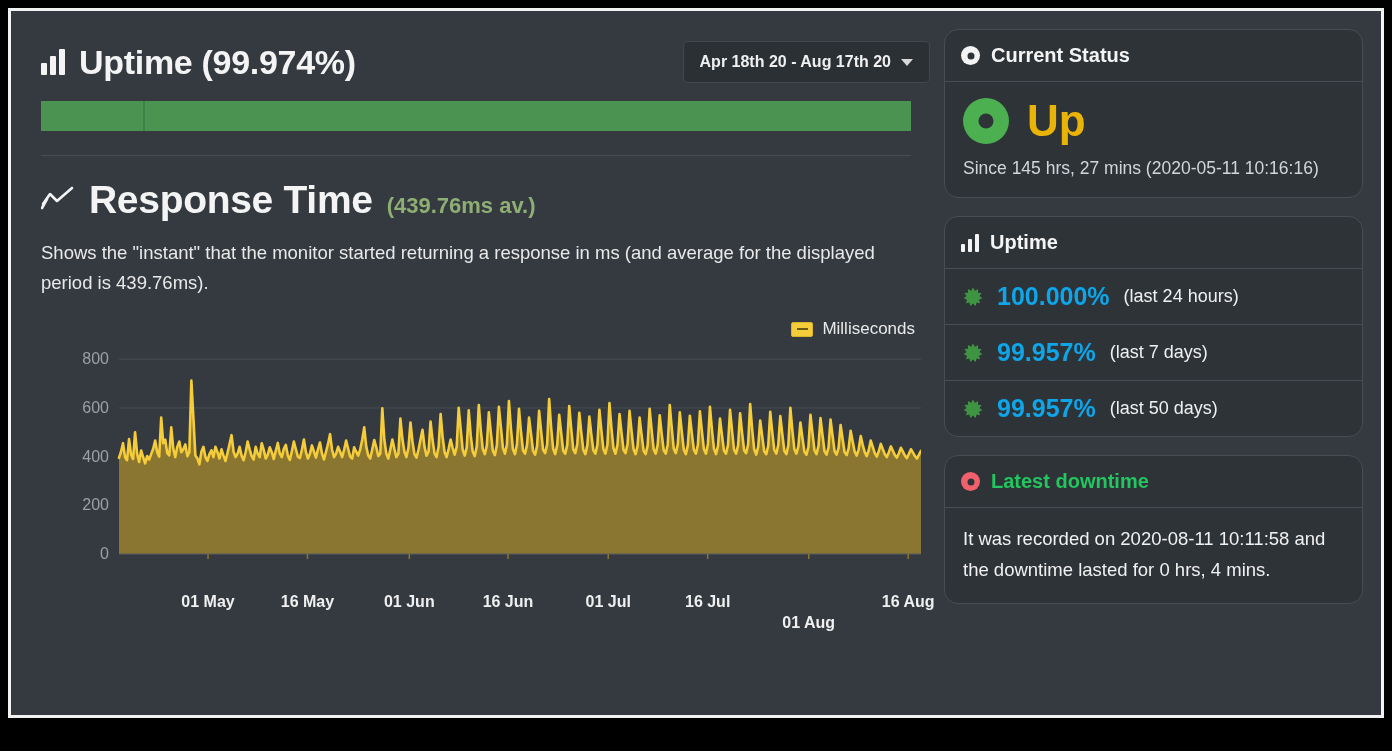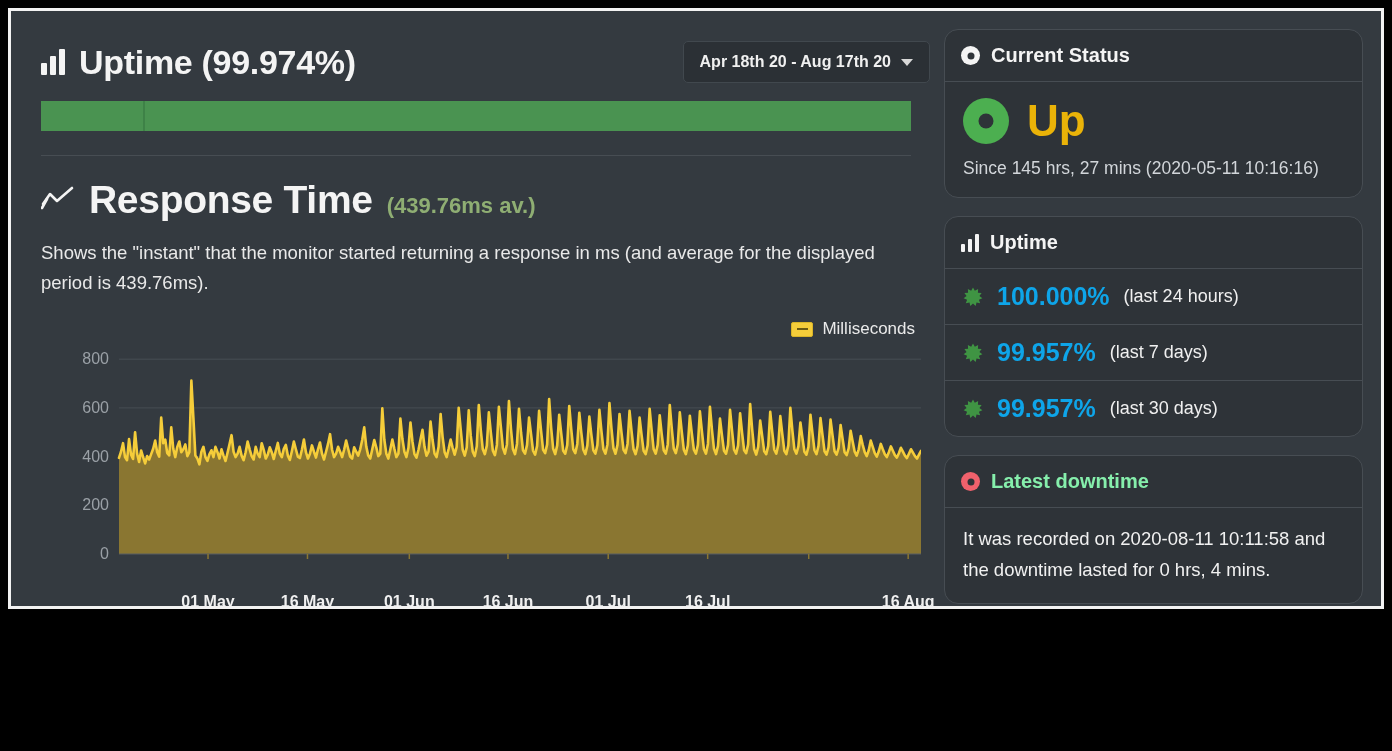--- a/index.html
+++ b/index.html
@@ -12,21 +12,21 @@
   .screen {
     width: 1392px; height: 751px;
     position: relative;
     background: #000;
     padding: 6px;
     overflow: hidden;
   }
   .page {
     position: absolute;
     left: 8px; top: 8px;
-    width: 1376px; height: 601px;
+    width: 1376px; height: 710px;
     background: #343a40;
     border: 3px solid #f2f2f2;
     overflow: hidden;
   }
   .layout {
     display: flex;
     width: 100%; height: 100%;
     padding: 18px 14px 14px 14px;
     gap: 14px;
   }
@@ -128,21 +128,21 @@
     border-radius: 14px;
     margin-bottom: 18px;
     overflow: hidden;
   }
   .panel-head {
     padding: 14px 16px;
     border-bottom: 1px solid #474d53;
     display: flex; align-items: center; gap: 11px;
     font-size: 20px; font-weight: bold; color: #f4f4f4;
   }
-  .panel-head.danger { color: #86efac; }
+  .panel-head.danger { color: #22c55e; }
   .panel-body { padding: 16px 18px 18px 18px; }
 
   .ring {
     display: inline-block; width: 19px; height: 19px; border-radius: 50%;
     background: #f4f4f4; position: relative;
   }
   .ring::after {
     content: ""; position: absolute; left: 50%; top: 50%;
     width: 7px; height: 7px; border-radius: 50%;
     background: #2e3338; transform: translate(-50%,-50%);
@@ -308,21 +308,21 @@
                     <path d="M10.00 0.50 L11.83 3.76 L15.14 2.01 L14.91 5.74 L18.64 6.05 L16.43 9.07 L19.40 11.35 L15.91 12.70 L17.18 16.22 L13.51 15.47 L12.68 19.12 L10.00 16.50 L7.32 19.12 L6.49 15.47 L2.82 16.22 L4.09 12.70 L0.60 11.35 L3.57 9.07 L1.36 6.05 L5.09 5.74 L4.86 2.01 L8.17 3.76 Z" fill="#3f9443"></path>
                   </svg></span>
                 <span class="up-pct">99.957%</span>
                 <span class="up-period">(last 7 days)</span>
               </div>
               <div class="up-row">
                 <span class="starburst"><svg width="20" height="20" viewBox="0 0 20 20">
                     <path d="M10.00 0.50 L11.83 3.76 L15.14 2.01 L14.91 5.74 L18.64 6.05 L16.43 9.07 L19.40 11.35 L15.91 12.70 L17.18 16.22 L13.51 15.47 L12.68 19.12 L10.00 16.50 L7.32 19.12 L6.49 15.47 L2.82 16.22 L4.09 12.70 L0.60 11.35 L3.57 9.07 L1.36 6.05 L5.09 5.74 L4.86 2.01 L8.17 3.76 Z" fill="#3f9443"></path>
                   </svg></span>
                 <span class="up-pct">99.957%</span>
-                <span class="up-period">(last 30 days)</span>
+                <span class="up-period">(last 50 days)</span>
               </div>
             </div>
         </div>
 
         <div class="panel">
           <div class="panel-head danger">
             <span class="ring red"></span>
             <span>Latest downtime</span>
           </div>
           <div class="panel-body">

